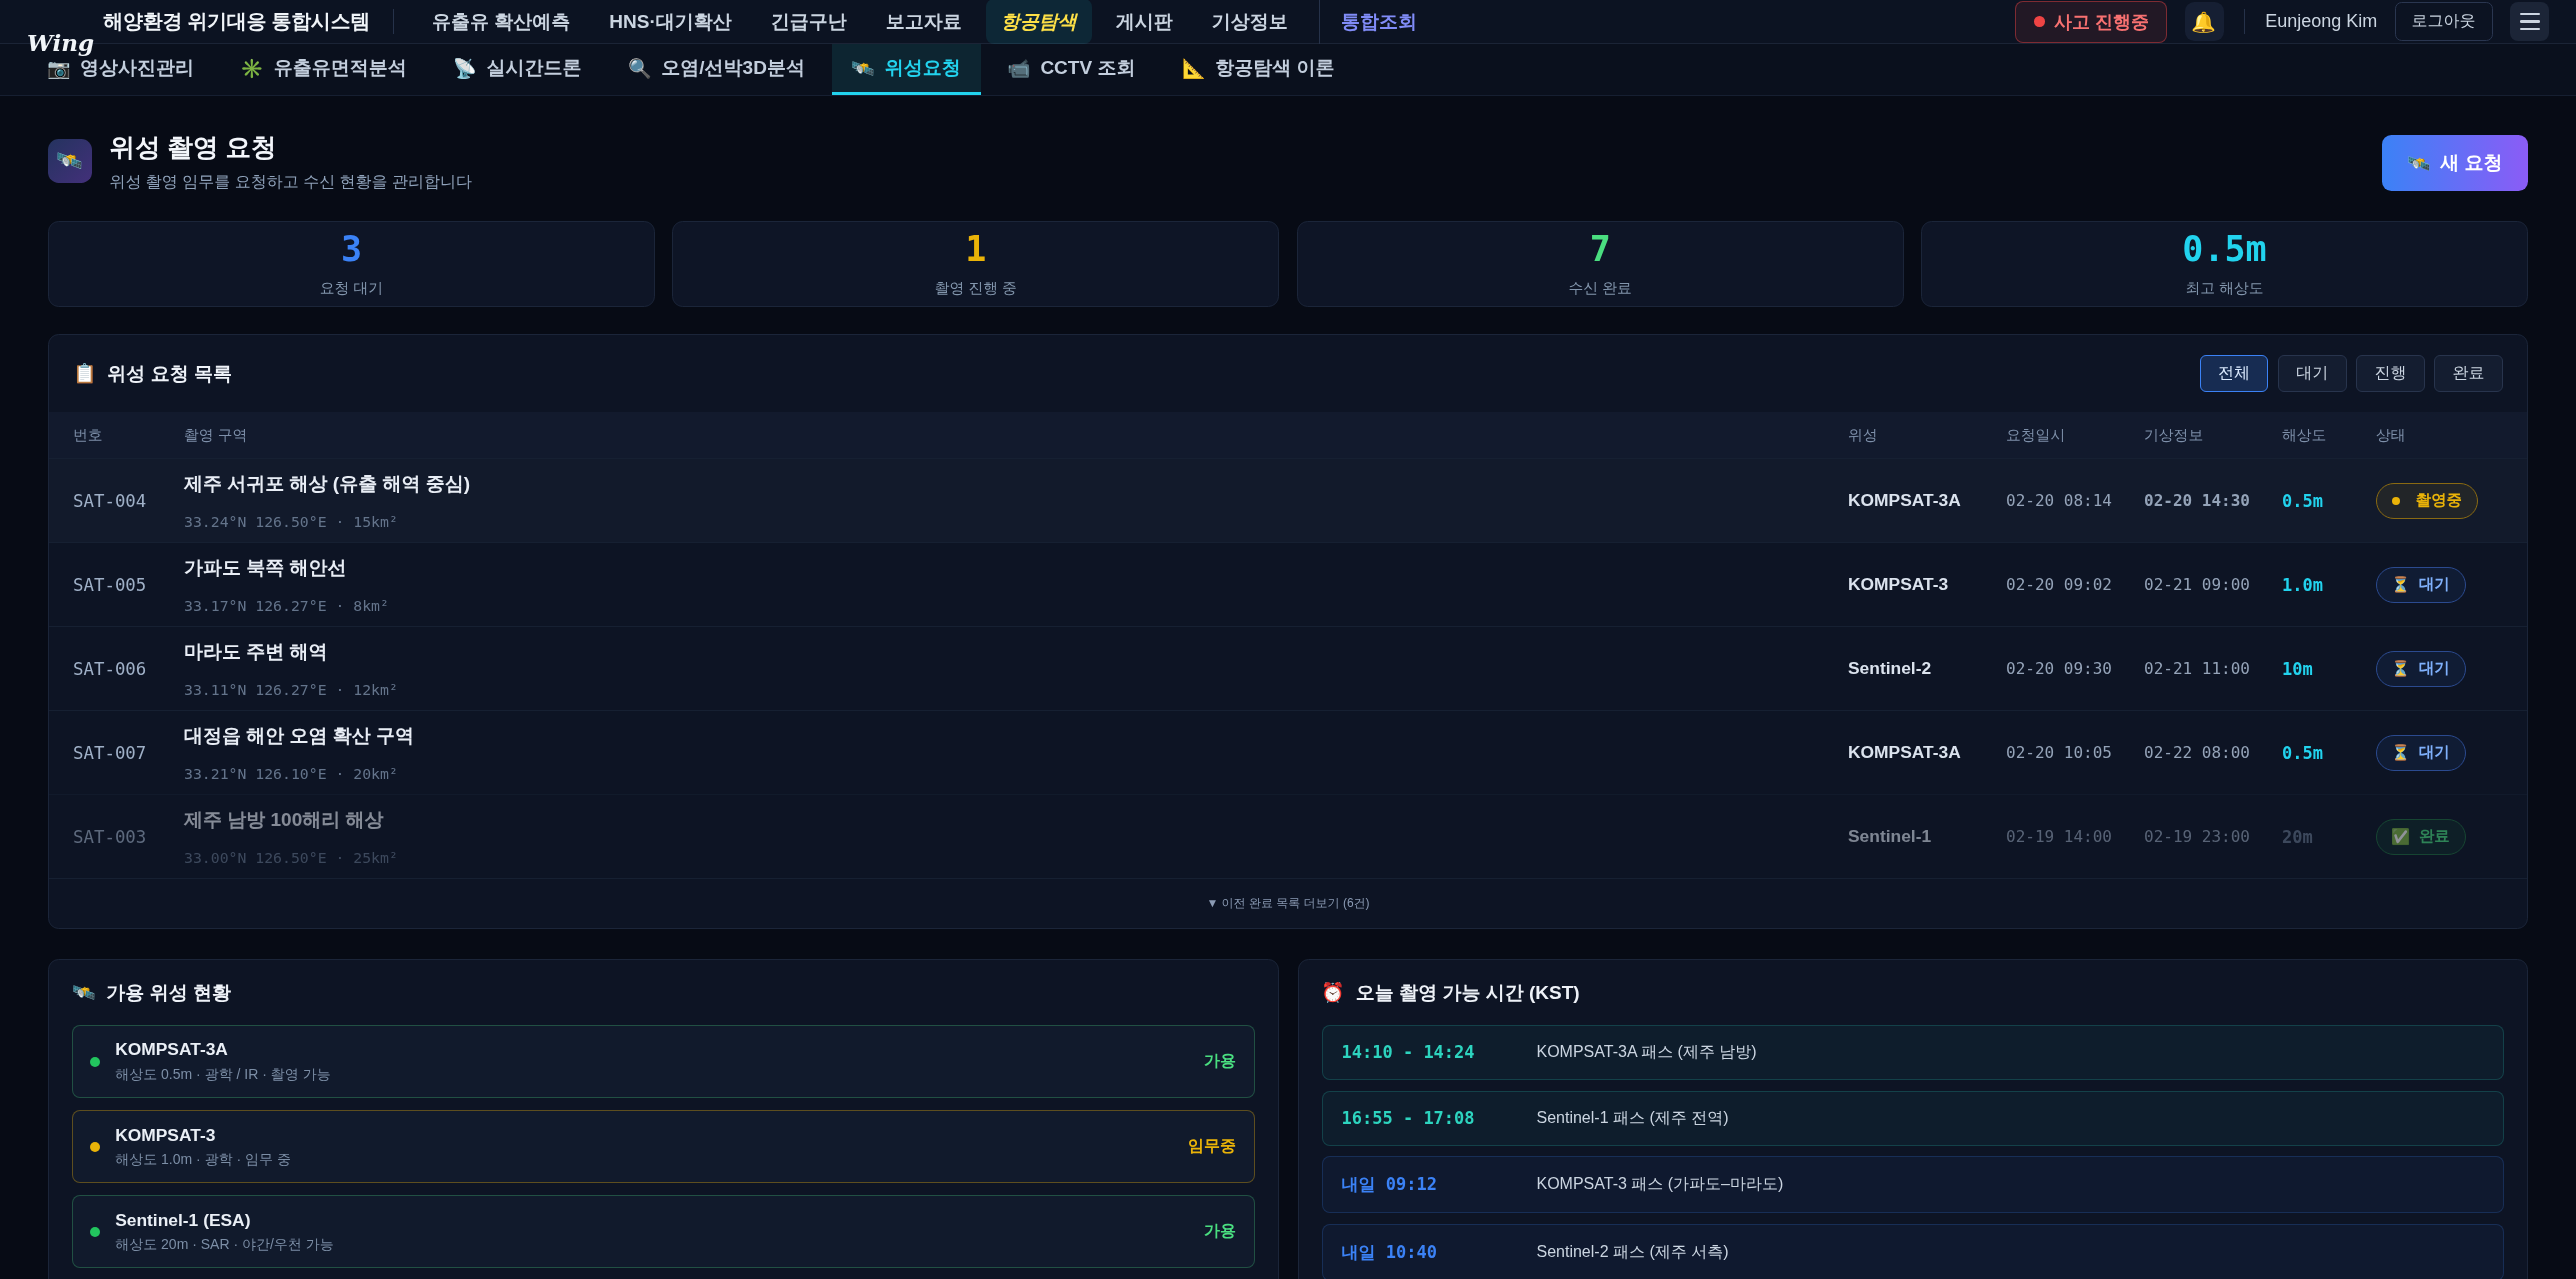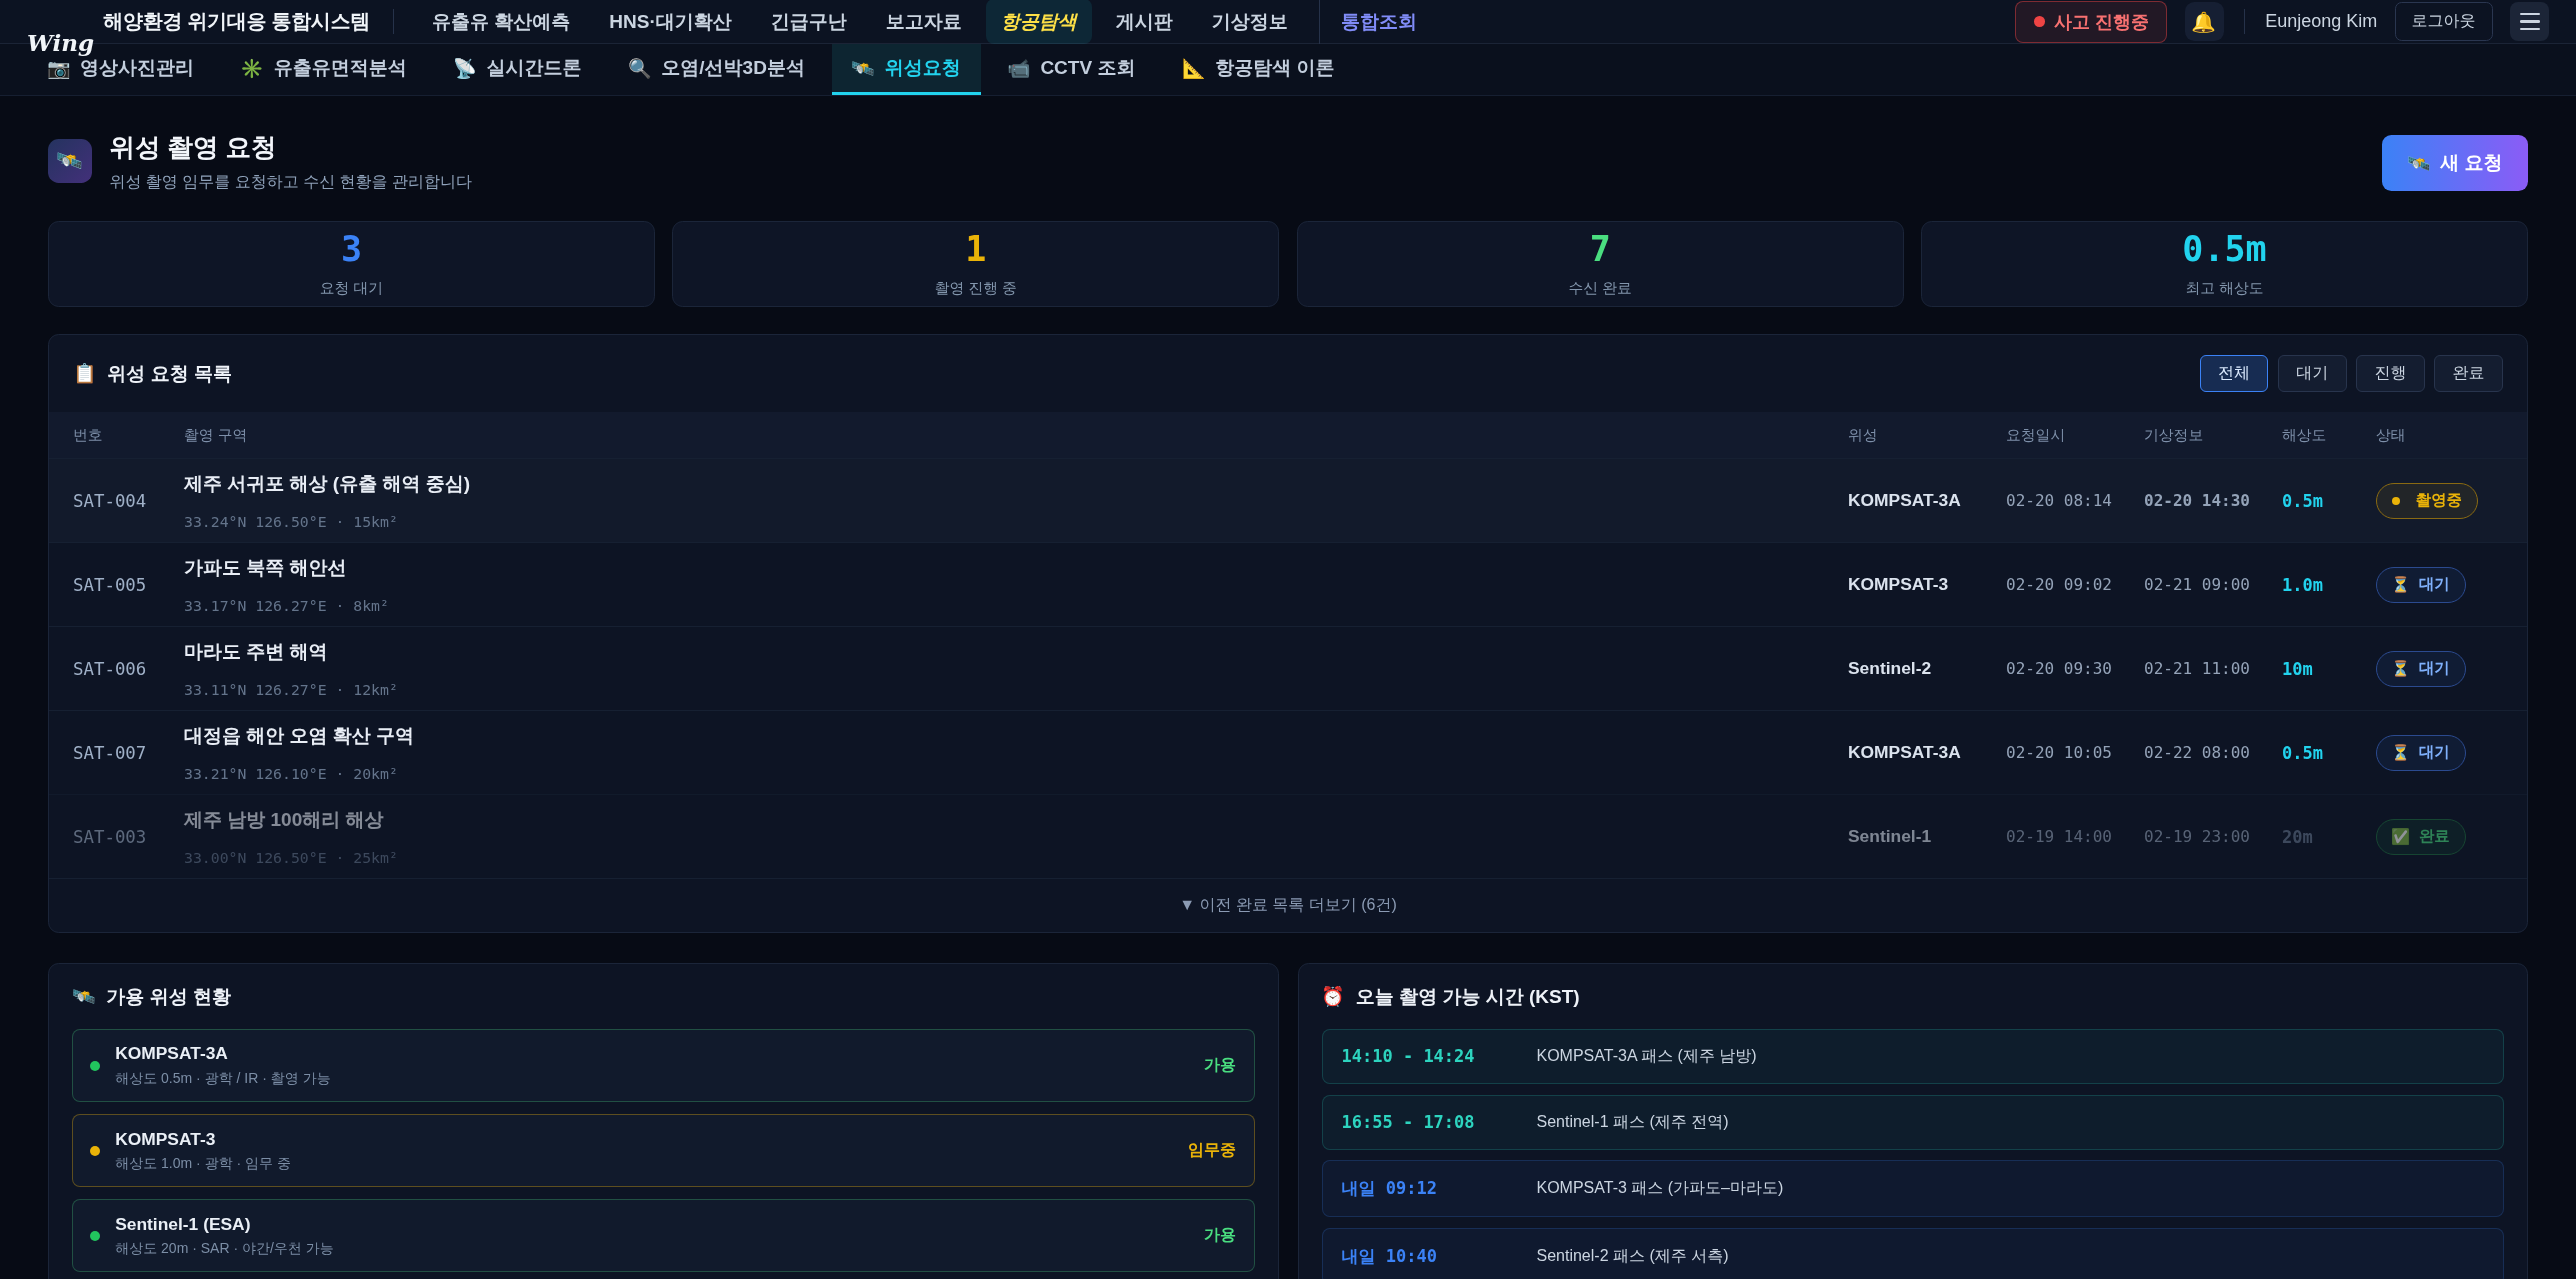--- a/index.html
+++ b/index.html
@@ -88,21 +88,21 @@
   .row-area-coords { font-family:"DejaVu Sans Mono", monospace; font-size:14.8px; color:#64748b; margin-top:16px; }
   .row-sat { font-size:17.4px; font-weight:bold; color:#dbe3ee; }
   .row-date { font-family:"DejaVu Sans Mono", monospace; font-size:16px; color:#94a3b8; }
   .row-res { font-family:"DejaVu Sans Mono", monospace; font-size:17px; font-weight:bold; }
   .status-badge { display:inline-flex; align-items:center; gap:8px; font-size:15.4px; font-weight:bold;
     border-radius:670px; padding:6.7px 14.8px; border:1.3px solid transparent; }
   .status-badge[data-status="filming"] { color:#eab308; border-color:#8a6a12; background:rgba(234,179,8,0.08); }
   .status-badge[data-status="wait"]    { color:#7fb0fb; border-color:#2b4a8f; background:rgba(59,130,246,0.08); }
   .status-badge[data-status="done"]    { color:#4ade80; border-color:#1f6e3e; background:rgba(34,197,94,0.12); }
   .status-badge .dot { width:8px; height:8px; border-radius:50%; background:currentColor; }
-  .more-row { border-top:1.3px solid #162032; text-align:center; padding:16px 0; font-size:16px; color:#8b9bb4; }
+  .more-row { border-top:1.3px solid #162032; text-align:center; padding:16px 0; font-size:12px; color:#8b9bb4; }
 
   
   .bottom { display:flex; gap:19px; margin-top:29.5px; align-items:stretch; }
   .bottom .panel { flex:1; margin-top:0; padding:20px 23px 23px; }
 
   .sat-list { display:flex; flex-direction:column; gap:12px; margin-top:19px; }
   .sat-item { display:flex; align-items:center; gap:14.8px; background:#111a2c; border:1.3px solid #20304a; border-radius:8px; padding:13.4px 17.4px; }
   .sat-item[data-state="available"] { border-color:rgba(74,222,128,0.28); }
   .sat-item[data-state="busy"]      { border-color:rgba(234,179,8,0.35); }
   .sat-dot { width:10px; height:10px; border-radius:50%; flex:none; }

